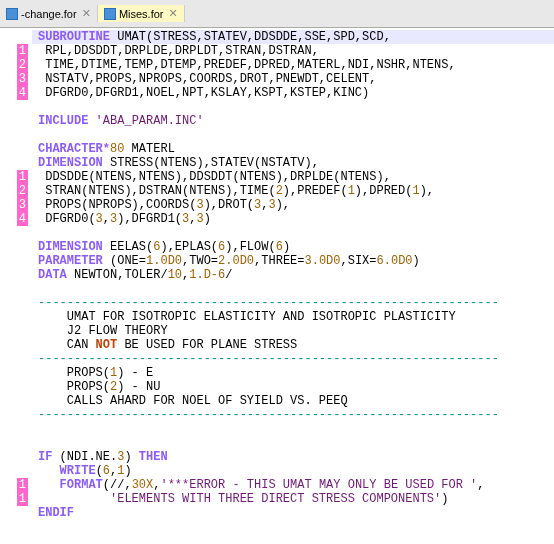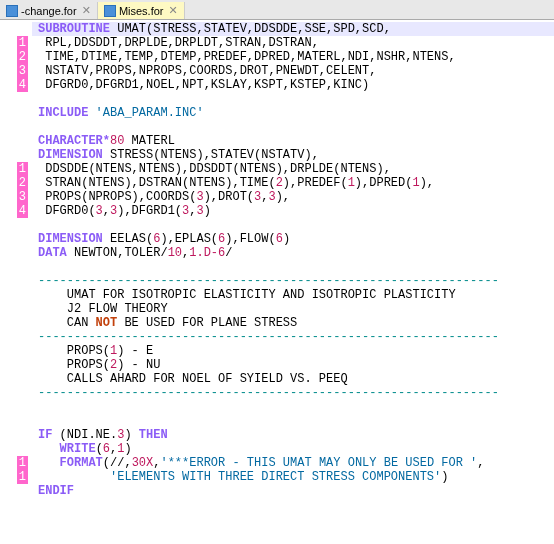--- a/index.html
+++ b/index.html
@@ -7,23 +7,23 @@
     font-family: "Courier New", monospace;
     font-size: 12px;
     background: #fff;
     width: 554px;
     height: 544px;
     overflow: hidden;
   }
   .tab-bar {
     background: #e8e8e8;
     border-bottom: 1px solid #aaa;
-    height: 20px;
+    height: 28px;
     display: flex;
-    align-items: flex-end;
+    align-items: center;
     font-family: "Segoe UI", sans-serif;
     font-size: 11px;
   }
   .tab {
     padding: 2px 6px;
     display: flex;
     align-items: center;
     gap: 3px;
     border-right: 1px solid #ccc;
   }
@@ -61,22 +61,22 @@
   .mark {
     background: #ff66cc;
     color: #fff;
     padding: 0 2px;
   }
   .code {
     padding-left: 6px;
     flex: 1;
   }
   .kw { color: #8b5cf6; font-weight: bold; }
-  .str { color: #0369a1; }
-  .num { color: #be185d; }
+  .str { color: #701a75; }
+  .num { color: #a16207; }
   .cdash { color: #008b8b; }
   .not { color: #c2410c; font-weight: bold; }
   .lightbg { background: #e8e8ff; }
 </style>
 </head>
 <body>
 
 <div class="tab-bar">
   <div class="tab">
     <span class="tab-icon"></span>
@@ -101,20 +101,21 @@
 <div class="line"><span class="gutter"></span><span class="code"><span class="kw">INCLUDE</span><span class="str"> 'ABA_PARAM.INC'</span></span></div>
 <div class="line"><span class="gutter"></span><span class="code"> </span></div>
 <div class="line"><span class="gutter"></span><span class="code"><span class="kw">CHARACTER*</span><span class="num">80</span><span> MATERL</span></span></div>
 <div class="line"><span class="gutter"></span><span class="code"><span class="kw">DIMENSION</span><span> STRESS(NTENS),STATEV(NSTATV),</span></span></div>
 <div class="line"><span class="gutter"><span class="mark">1</span></span><span class="code"><span> DDSDDE(NTENS,NTENS),DDSDDT(NTENS),DRPLDE(NTENS),</span></span></div>
 <div class="line"><span class="gutter"><span class="mark">2</span></span><span class="code"><span> STRAN(NTENS),DSTRAN(NTENS),TIME(</span><span class="num">2</span><span>),PREDEF(</span><span class="num">1</span><span>),DPRED(</span><span class="num">1</span><span>),</span></span></div>
 <div class="line"><span class="gutter"><span class="mark">3</span></span><span class="code"><span> PROPS(NPROPS),COORDS(</span><span class="num">3</span><span>),DROT(</span><span class="num">3</span><span>,</span><span class="num">3</span><span>),</span></span></div>
 <div class="line"><span class="gutter"><span class="mark">4</span></span><span class="code"><span> DFGRD0(</span><span class="num">3</span><span>,</span><span class="num">3</span><span>),DFGRD1(</span><span class="num">3</span><span>,</span><span class="num">3</span><span>)</span></span></div>
 <div class="line"><span class="gutter"></span><span class="code"> </span></div>
 <div class="line"><span class="gutter"></span><span class="code"><span class="kw">DIMENSION</span><span> EELAS(</span><span class="num">6</span><span>),EPLAS(</span><span class="num">6</span><span>),FLOW(</span><span class="num">6</span><span>)</span></span></div>
+<div class="line"><span class="gutter"></span><span class="code"><span class="kw">PARAMETER</span><span> (ONE=</span><span class="num">1.0D0</span><span>,TWO=</span><span class="num">2.0D0</span><span>,THREE=</span><span class="num">3.0D0</span><span>,SIX=</span><span class="num">6.0D0</span><span>)</span></span></div>
 <div class="line"><span class="gutter"></span><span class="code"><span class="kw">DATA</span><span> NEWTON,TOLER/</span><span class="num">10</span><span>,</span><span class="num">1.D-6</span><span>/</span></span></div>
 <div class="line"><span class="gutter"></span><span class="code"> </span></div>
 <div class="line"><span class="gutter"></span><span class="code cdash">----------------------------------------------------------------</span></div>
 <div class="line"><span class="gutter"></span><span class="code">    UMAT FOR ISOTROPIC ELASTICITY AND ISOTROPIC PLASTICITY</span></div>
 <div class="line"><span class="gutter"></span><span class="code">    J2 FLOW THEORY</span></div>
 <div class="line"><span class="gutter"></span><span class="code"><span>    CAN </span><span class="not">NOT</span><span> BE USED FOR PLANE STRESS</span></span></div>
 <div class="line"><span class="gutter"></span><span class="code cdash">----------------------------------------------------------------</span></div>
 <div class="line"><span class="gutter"></span><span class="code"><span>    PROPS(</span><span class="num">1</span><span>) - E</span></span></div>
 <div class="line"><span class="gutter"></span><span class="code"><span>    PROPS(</span><span class="num">2</span><span>) - NU</span></span></div>
 <div class="line"><span class="gutter"></span><span class="code">    CALLS AHARD FOR NOEL OF SYIELD VS. PEEQ</span></div>

